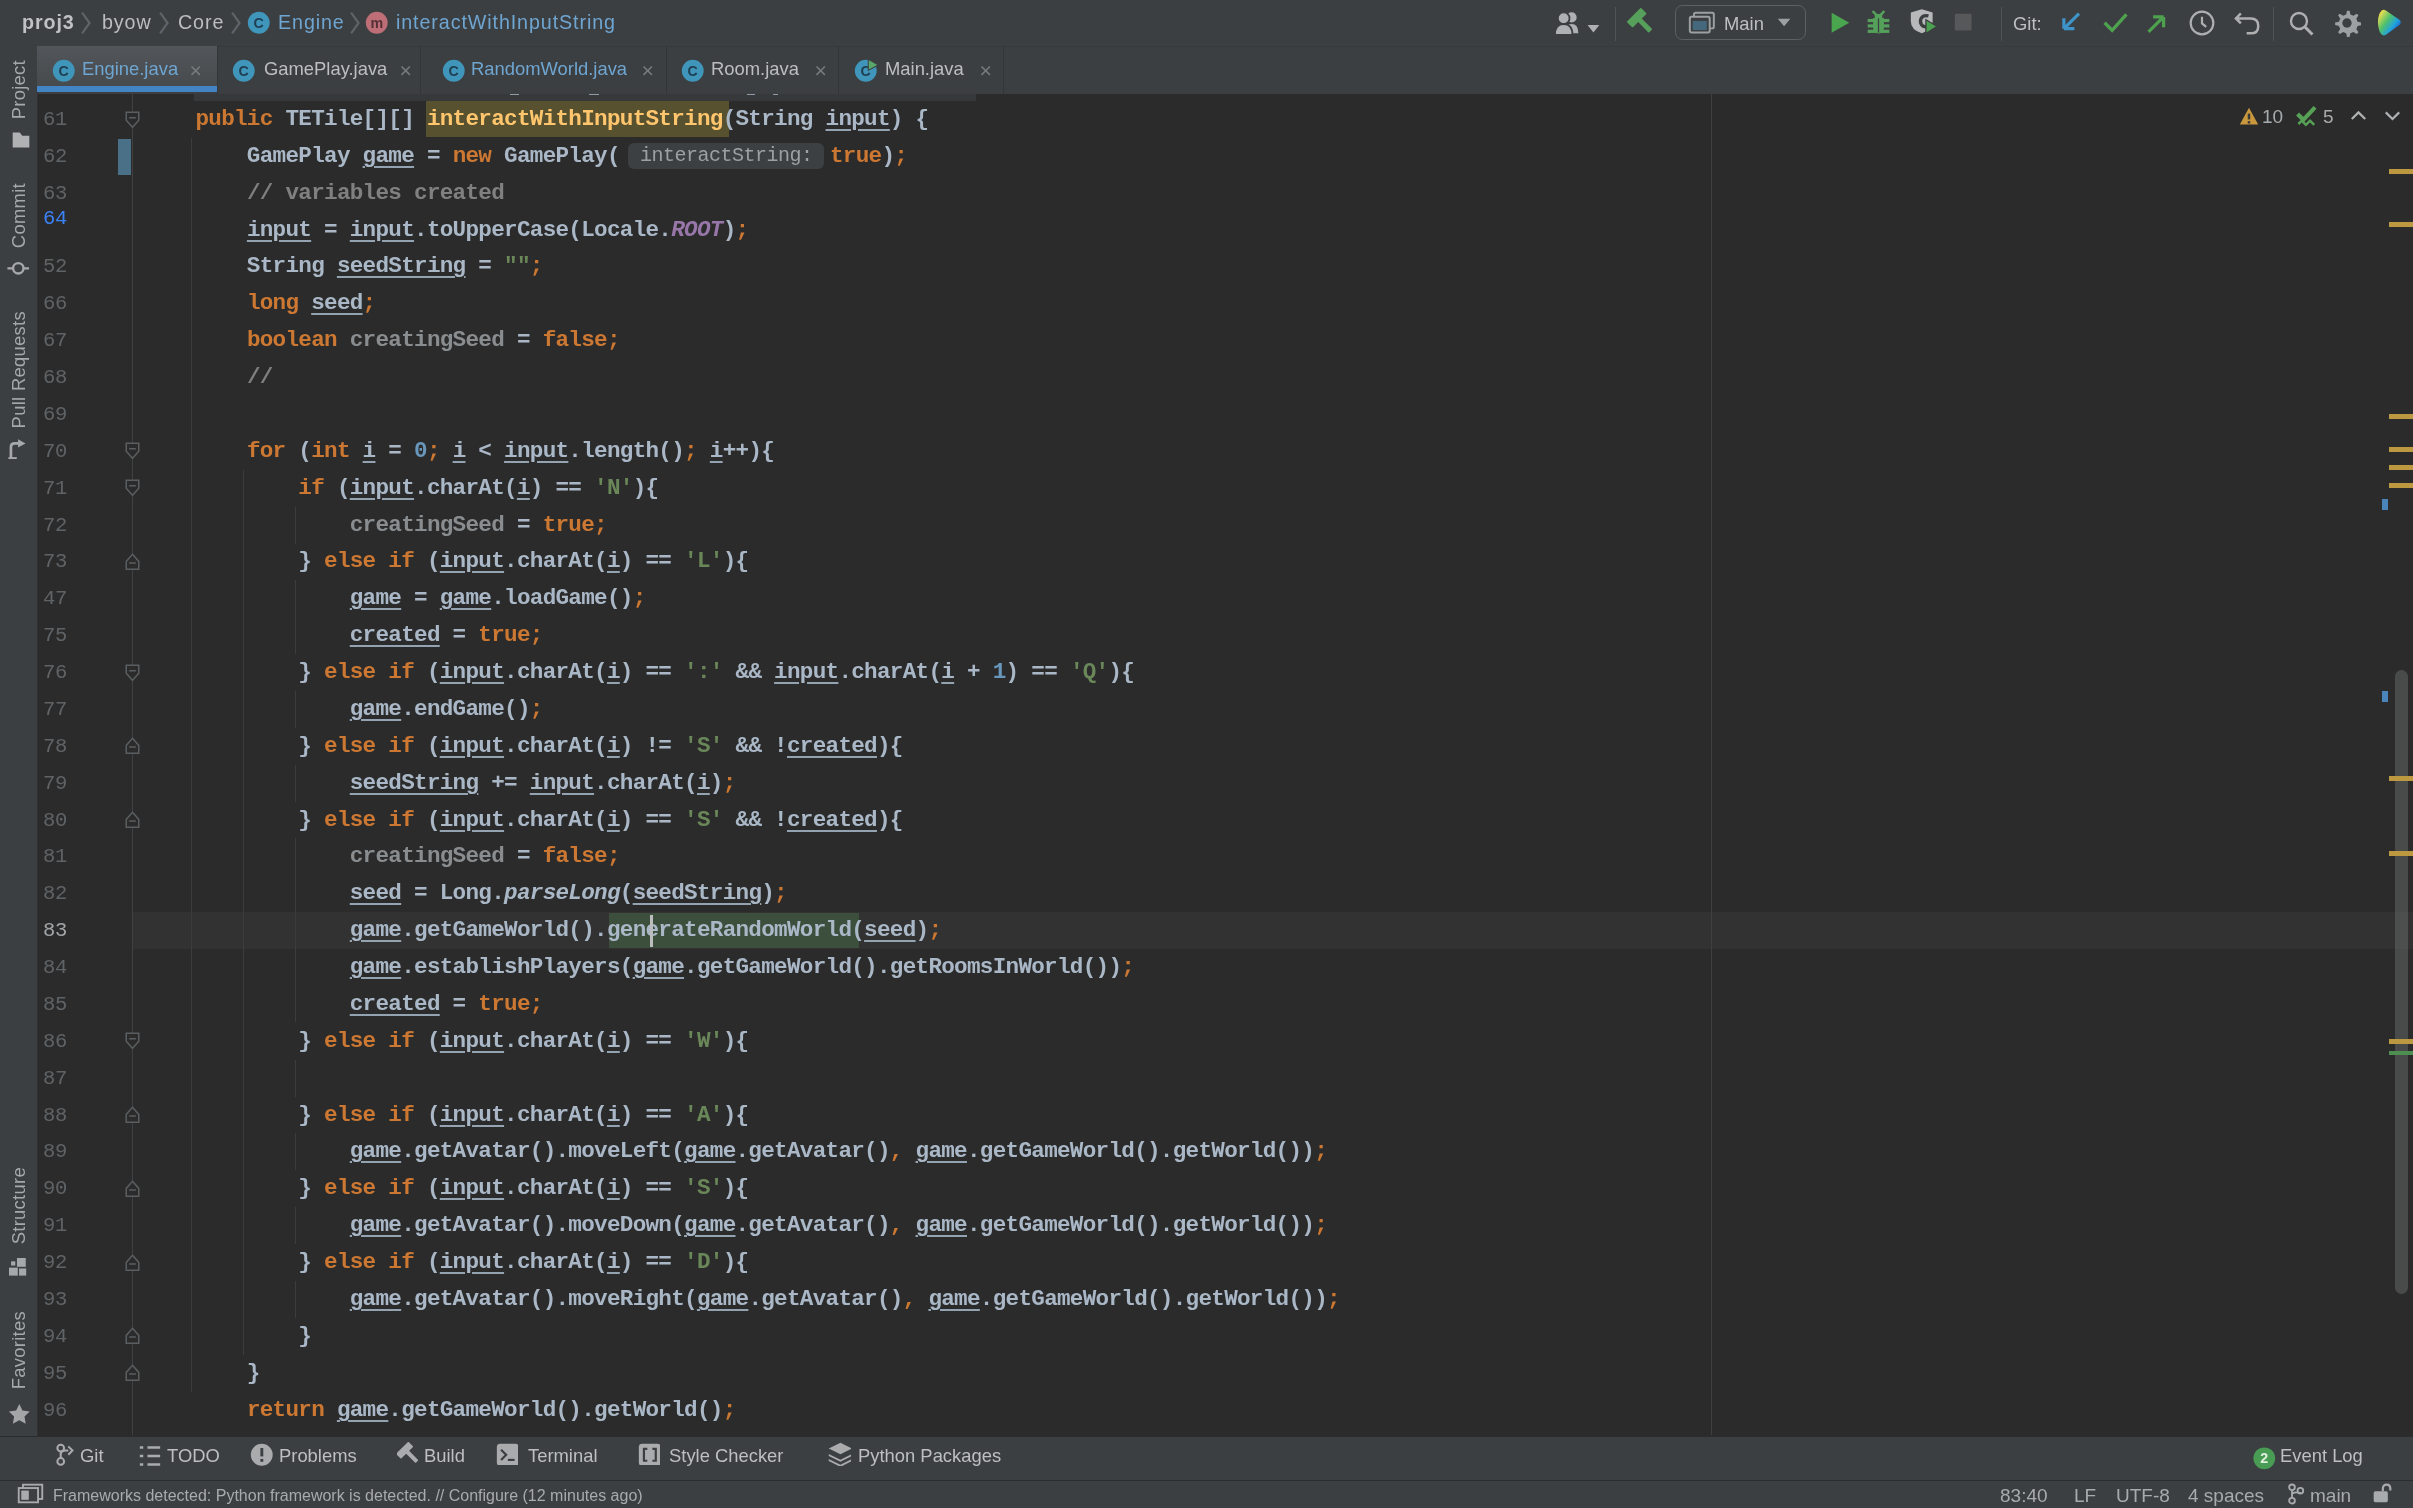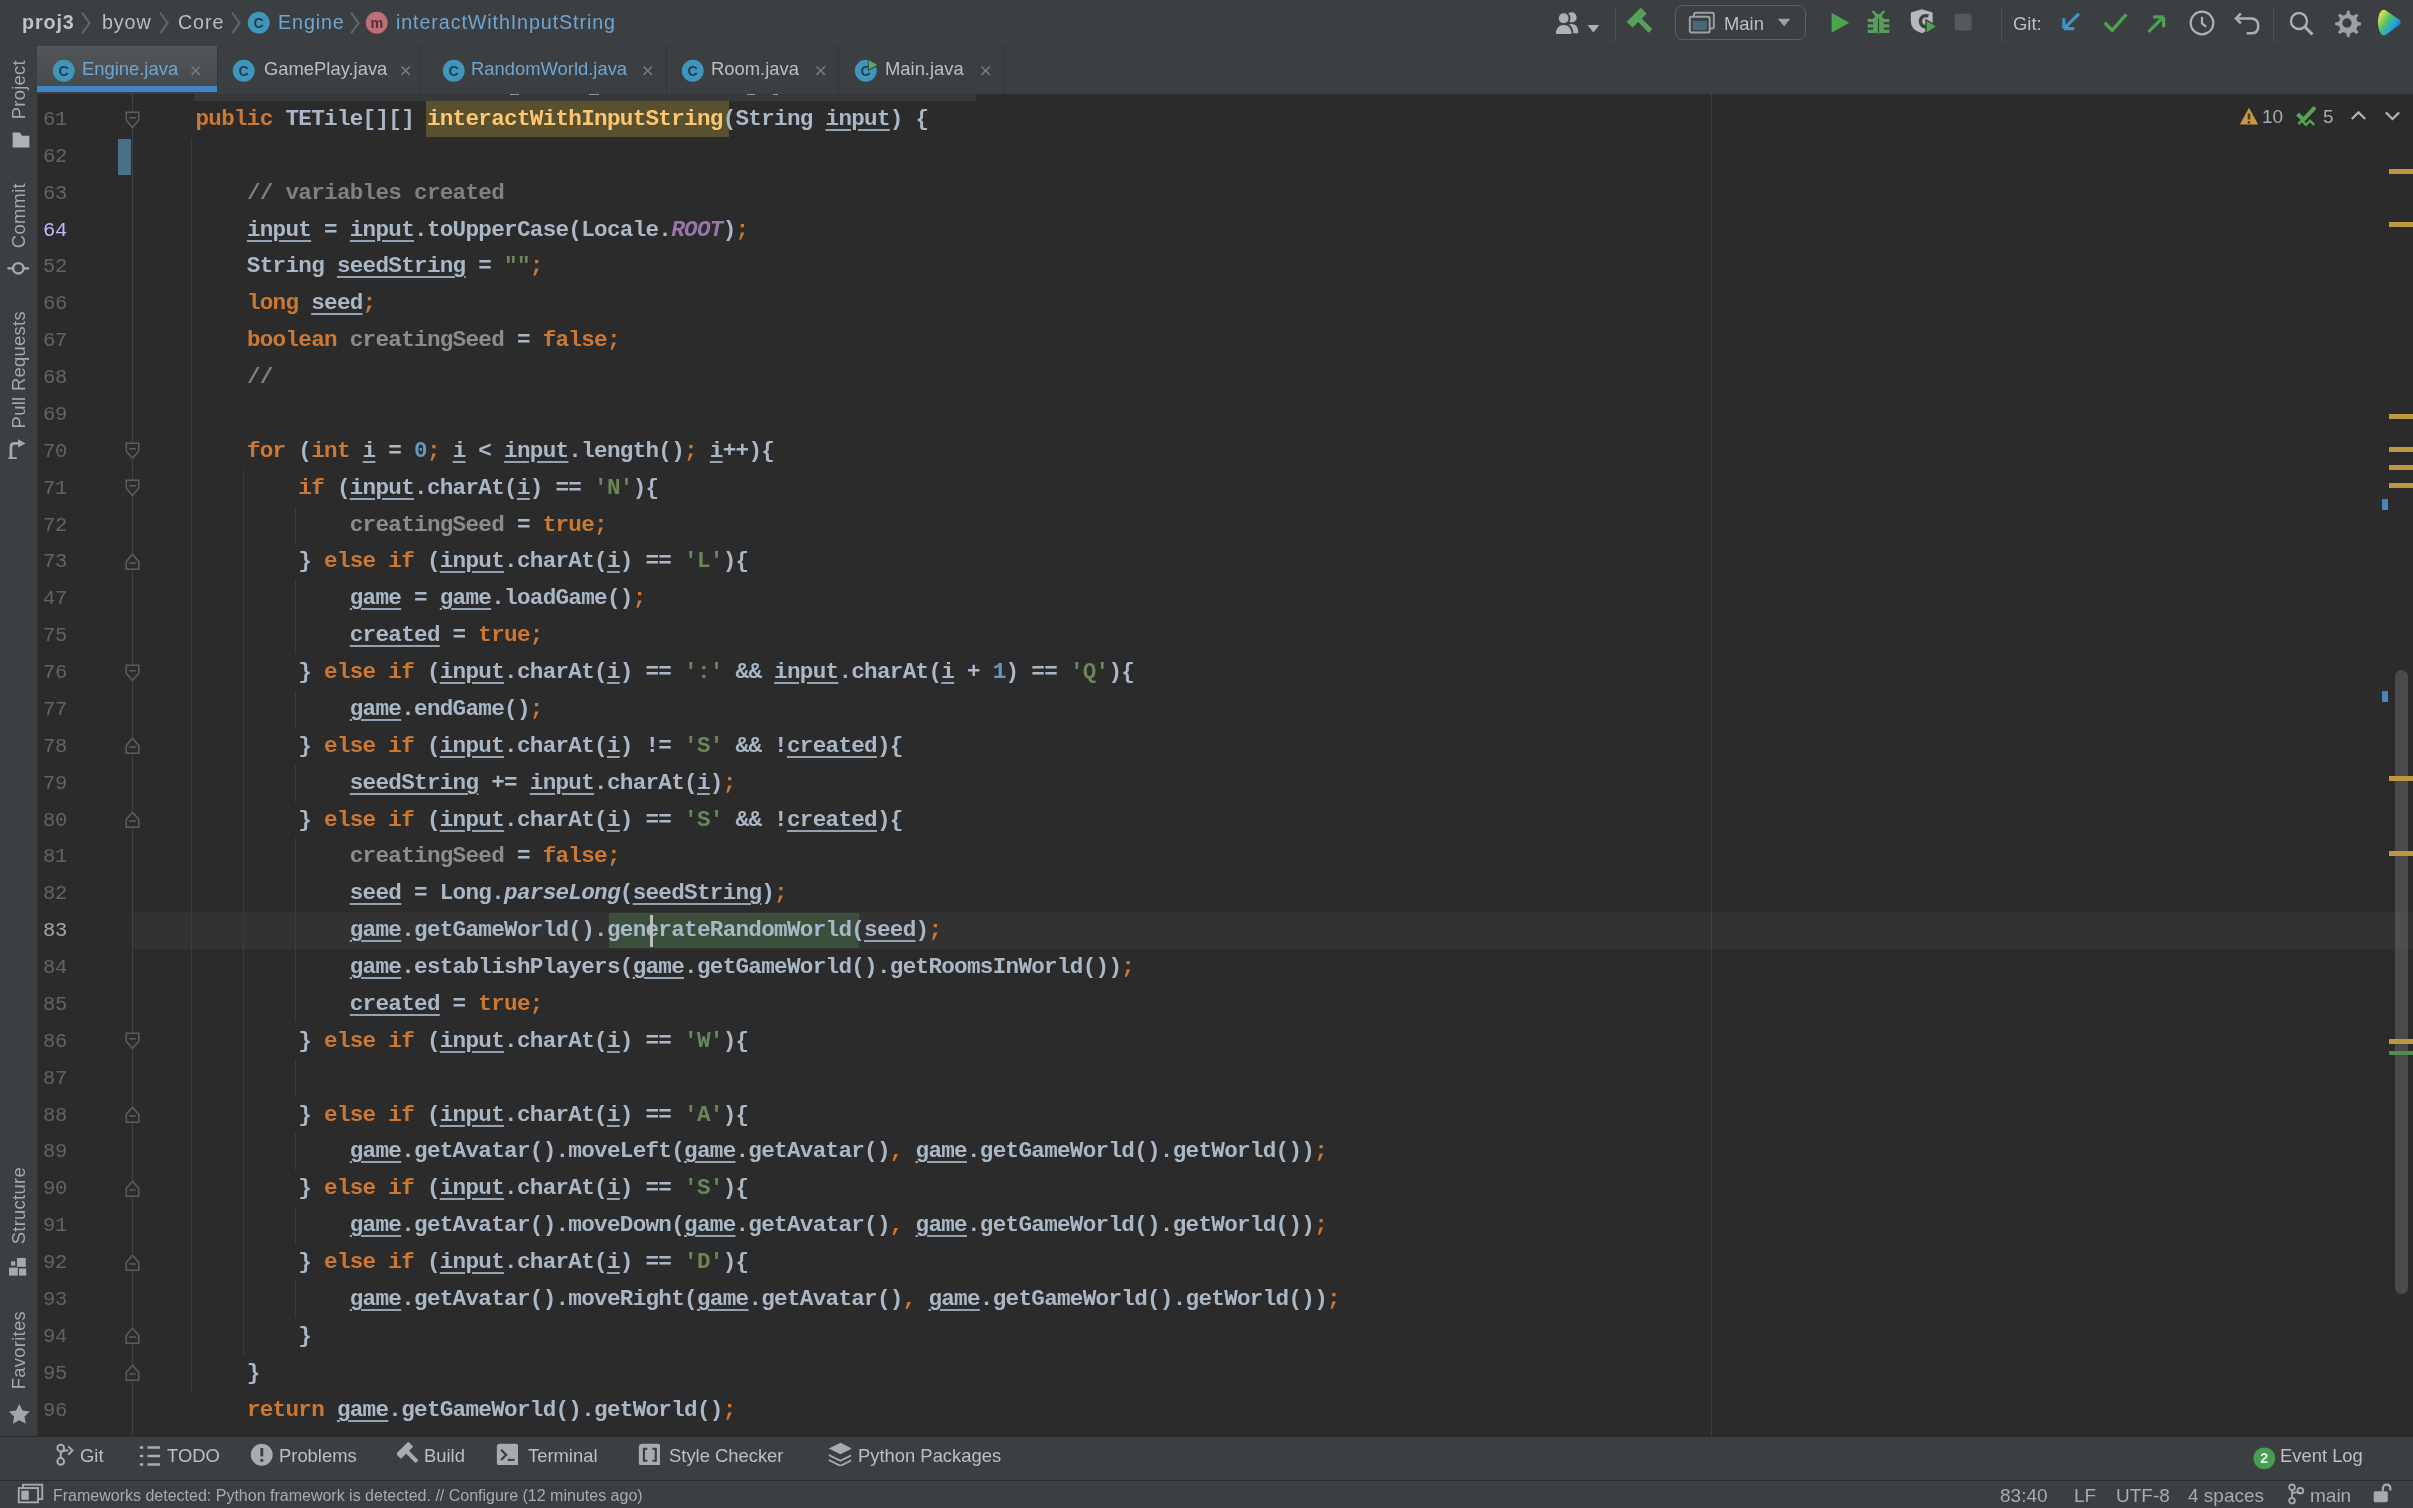--- a/index.html
+++ b/index.html
@@ -54,25 +54,26 @@
 <div class="ig" style="left:295px;top:1133px;height:37px"></div>
 <div class="ig" style="left:295px;top:1207px;height:37px"></div>
 <div class="ig" style="left:295px;top:1281px;height:37px"></div>
 
 <div style="position:absolute;left:132px;top:92px;width:1.3px;height:1343px;background:#3F4142"></div>
 
 <div style="position:absolute;left:118px;top:139px;width:12.6px;height:36px;background:#4A7087"></div>
 
 <div class="cl" style="top:101px">    <span class="k">public</span> TETile[][] <span class="m">interactWithInputString</span>(String <span class="u">input</span>) {</div>
 <div class="num" style="top:101px;color:#606366">61</div>
+<div class="cl" style="top:138px">        GamePlay <span class="u">game</span> = <span class="k">new</span> GamePlay(<span class="pill">interactString:</span><span class="k">true</span>)<span class="k">;</span></div>
 <div class="num" style="top:138px;color:#606366">62</div>
 <div class="cl" style="top:175px">        <span class="c">// variables created</span></div>
 <div class="num" style="top:175px;color:#606366">63</div>
 <div class="cl" style="top:212px">        <span class="u">input</span> = <span class="u">input</span>.toUpperCase(Locale.<span class="ip">ROOT</span>)<span class="k">;</span></div>
-<div class="num" style="top:212px;color:#c4b5fd">64</div>
+<div class="num" style="top:200px;color:#3b82f6">64</div>
 <div class="cl" style="top:248px">        String <span class="u">seedString</span> = <span class="s">""</span><span class="k">;</span></div>
 <div class="num" style="top:248px;color:#606366">52</div>
 <div class="cl" style="top:285px">        <span class="k">long</span> <span class="u">seed</span><span class="k">;</span></div>
 <div class="num" style="top:285px;color:#606366">66</div>
 <div class="cl" style="top:322px">        <span class="k">boolean</span> <span class="g">creatingSeed</span> = <span class="k">false</span><span class="k">;</span></div>
 <div class="num" style="top:322px;color:#606366">67</div>
 <div class="cl" style="top:359px">        <span class="c">//</span></div>
 <div class="num" style="top:359px;color:#606366">68</div>
 <div class="num" style="top:396px;color:#606366">69</div>
 <div class="cl" style="top:433px">        <span class="k">for</span> (<span class="k">int</span> <span class="u">i</span> = <span class="n">0</span><span class="k">;</span> <span class="u">i</span> &lt; <span class="u">input</span>.length()<span class="k">;</span> <span class="u">i</span>++){</div>

